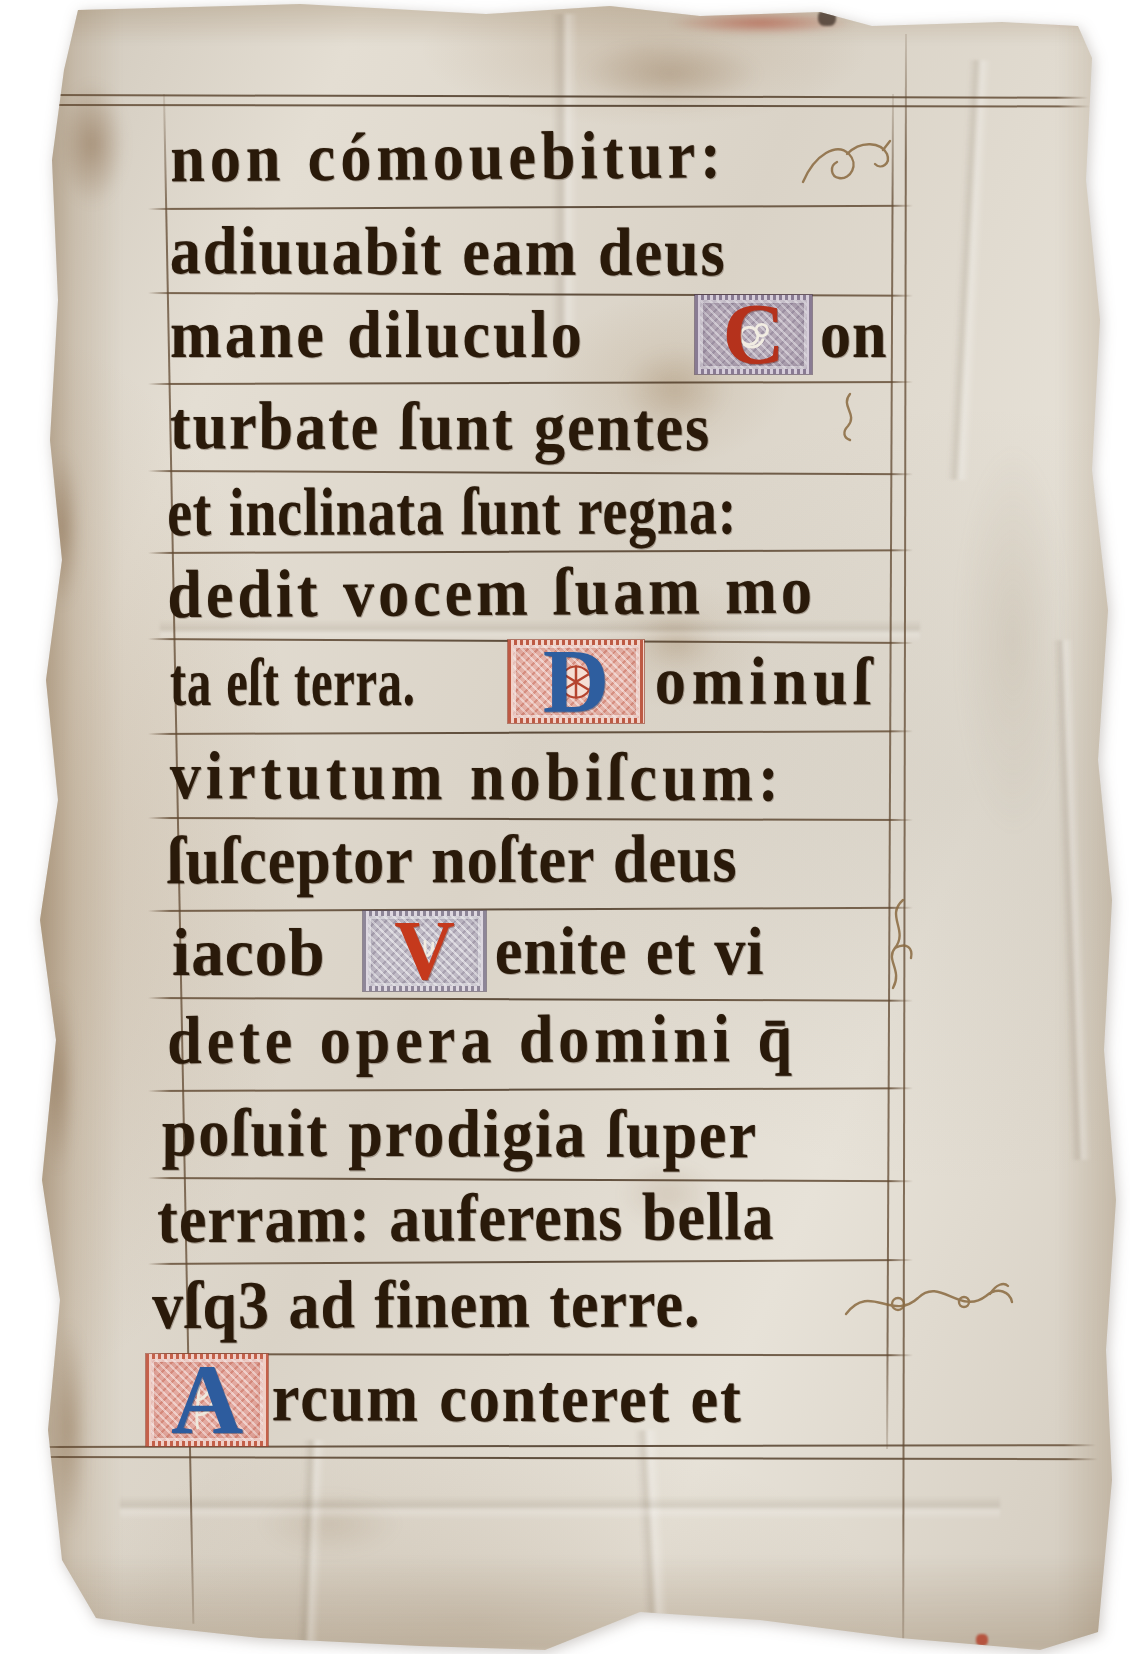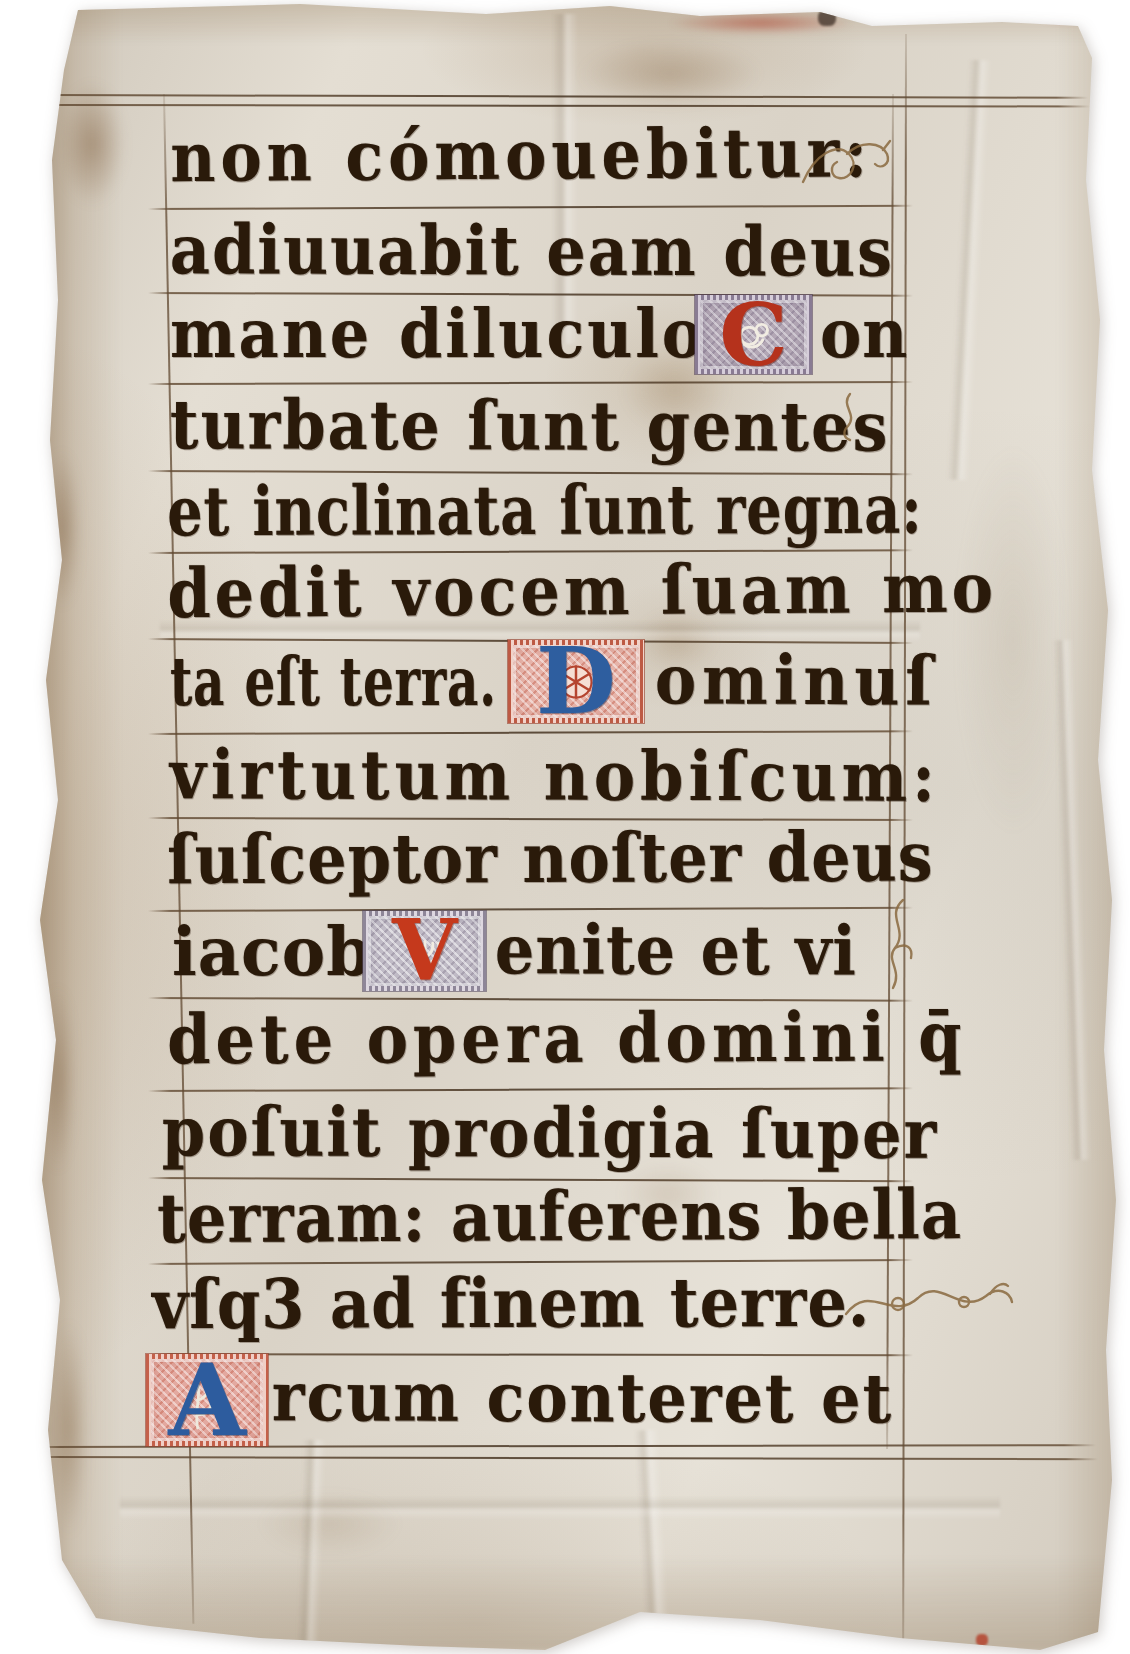--- a/index.html
+++ b/index.html
@@ -13,20 +13,21 @@
     position:absolute;inset:0;
     clip-path:polygon(78px 10px,300px 4px,486px 14px,610px 6px,700px 16px,820px 12px,872px 26px,1002px 22px,1078px 26px,1092px 58px,1086px 180px,1100px 320px,1092px 470px,1108px 610px,1098px 760px,1112px 900px,1104px 1050px,1116px 1200px,1106px 1350px,1112px 1480px,1098px 1632px,1040px 1650px,900px 1638px,760px 1620px,640px 1612px,545px 1650px,420px 1646px,260px 1638px,150px 1626px,96px 1618px,62px 1560px,48px 1430px,60px 1300px,42px 1180px,56px 1040px,40px 920px,58px 800px,46px 680px,62px 560px,50px 440px,58px 300px,52px 160px,64px 70px);
     background:
       radial-gradient(ellipse 320px 110px at 57% 3%, rgba(134,98,58,.20), transparent 70%),
       radial-gradient(ellipse 170px 120px at 59% 23%, rgba(146,110,62,.14), transparent 72%),
       radial-gradient(ellipse 130px 90px at 60% 39%, rgba(140,104,60,.12), transparent 72%),
       radial-gradient(ellipse 640px 520px at 86% 48%, rgba(128,118,100,.12), transparent 75%),
       radial-gradient(ellipse 420px 760px at 1% 52%, rgba(152,122,86,.28), transparent 70%),
       radial-gradient(ellipse 560px 260px at 42% 98%, rgba(132,106,74,.15), transparent 75%),
       linear-gradient(113deg,#cdc5b8 0%,#e4ded3 20%,#dad3c7 46%,#e7e2d8 72%,#d2cabd 100%);
+    font-family: Liberation Serif, serif;
   }
   .stain{position:absolute;border-radius:50%;filter:blur(6px);}
   .nub{position:absolute;border-radius:40%;filter:blur(1px);}
   .edgeband{position:absolute;pointer-events:none;}
   .crease{position:absolute;filter:blur(1.5px);}
   .crease.v{background:linear-gradient(90deg,transparent,rgba(96,80,58,.14) 35%,rgba(255,255,255,.28) 60%,transparent);}
   .crease.h{background:linear-gradient(180deg,transparent,rgba(96,80,58,.12) 40%,rgba(255,255,255,.22) 62%,transparent);}
   .rule-h{position:absolute;height:2px;transform-origin:left center;
     background:linear-gradient(90deg,rgba(96,72,48,0),rgba(96,72,48,.8) 3%,rgba(70,52,34,.85) 50%,rgba(96,72,48,.8) 97%,rgba(96,72,48,0));}
   .rule-v{position:absolute;width:2px;transform-origin:top center;

